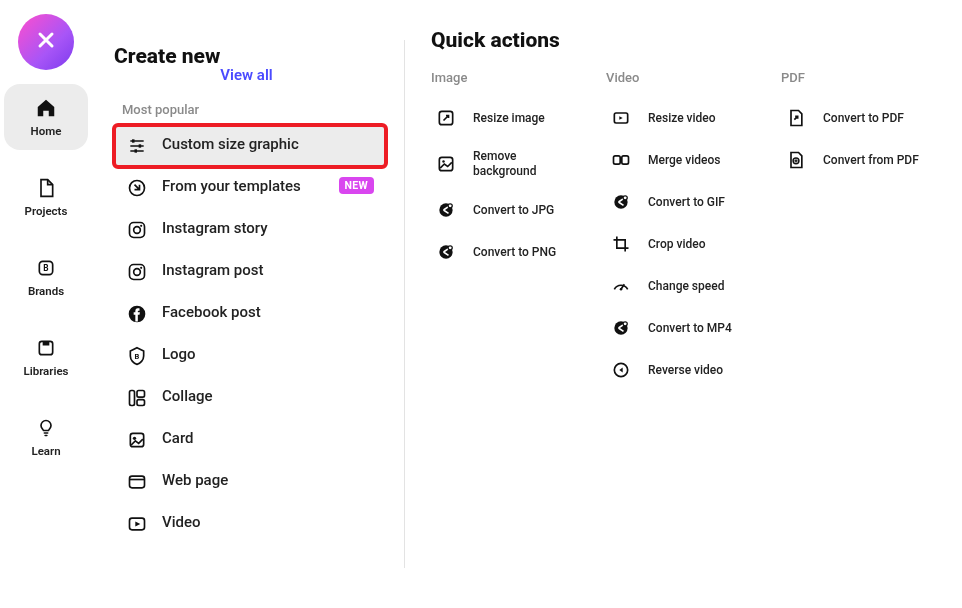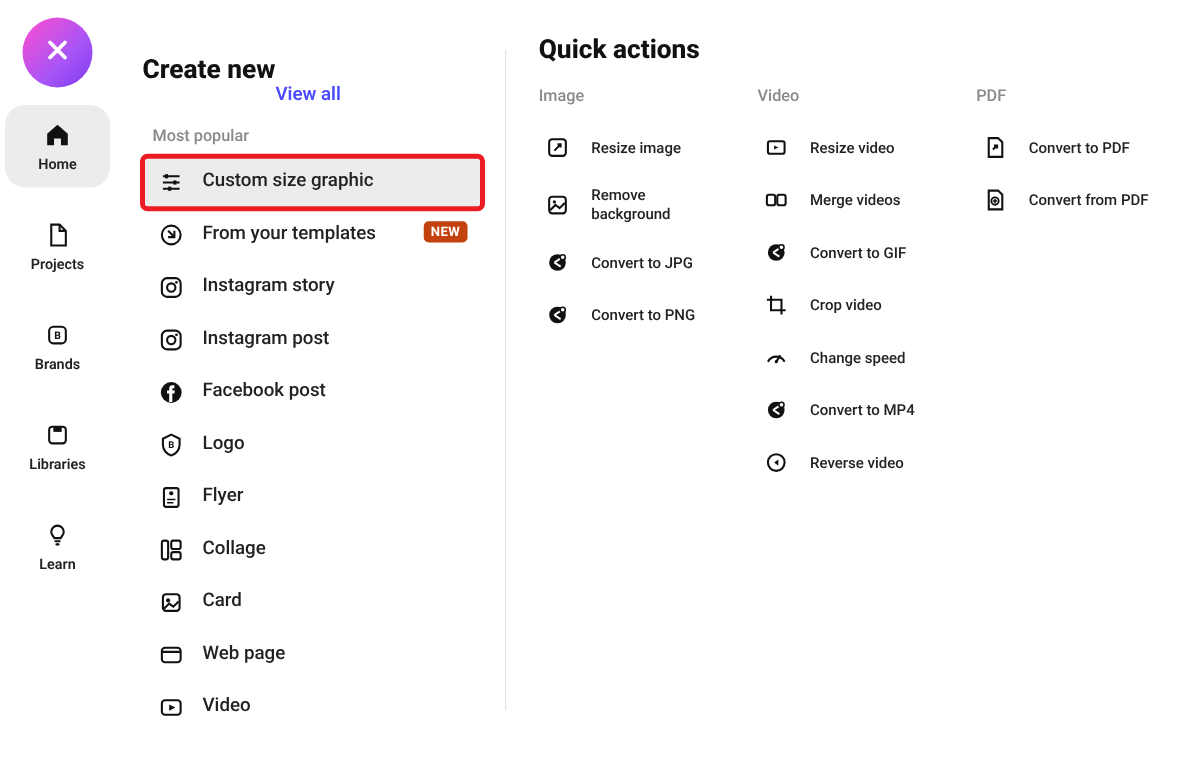--- a/index.html
+++ b/index.html
@@ -73,21 +73,21 @@
     }
     .list-item.highlight {
       background: #ececec;
       outline: 4px solid #ed1c24;
       outline-offset: -2px;
       border-radius: 4px;
     }
     .list-item .label { font-size: 15px; font-weight: 500; color: #222; flex:1; }
     .item-icon { width: 22px; height: 22px; display:flex; align-items:center; justify-content:center; flex-shrink:0;}
     .new-badge {
-      background: #c2410c;
+      background: #d946ef;
       color: #fff;
       font-size: 10.5px;
       font-weight: 700;
       padding: 2px 6px;
       border-radius: 4px;
       letter-spacing: 0.3px;
     }
     .divider {
       width: 1px;
       background: #e3e3e3;
@@ -233,30 +233,20 @@
     <div class="list-item">
       <span class="item-icon">
         <svg width="20" height="20" viewBox="0 0 24 24">
             <path d="M12 2 L20 6 V12 C20 17 16 21 12 22 C8 21 4 17 4 12 V6 Z" fill="none" stroke="#111" stroke-width="2"></path>
             <text x="12" y="15" text-anchor="middle" font-size="9" font-weight="700" fill="#111">B</text>
           </svg>
       </span>
       <span class="label">Logo</span>
     </div>
 
-    <div class="list-item">
-      <span class="item-icon">
-        <svg width="20" height="20" viewBox="0 0 24 24">
-            <rect x="5" y="3" width="14" height="18" rx="2" fill="none" stroke="#111" stroke-width="2"></rect>
-            <circle cx="12" cy="8" r="2" fill="#111"></circle>
-            <path d="M8 14 H16 M8 17 H14" stroke="#111" stroke-width="1.5"></path>
-          </svg>
-      </span>
-      <span class="label">Flyer</span>
-    </div>
 
     <div class="list-item">
       <span class="item-icon">
         <svg width="20" height="20" viewBox="0 0 24 24">
             <rect x="3" y="3" width="6" height="18" rx="2" fill="none" stroke="#111" stroke-width="2"></rect>
             <rect x="12" y="3" width="9" height="8" rx="2" fill="none" stroke="#111" stroke-width="2"></rect>
             <rect x="12" y="14" width="9" height="7" rx="2" fill="none" stroke="#111" stroke-width="2"></rect>
           </svg>
       </span>
       <span class="label">Collage</span>

